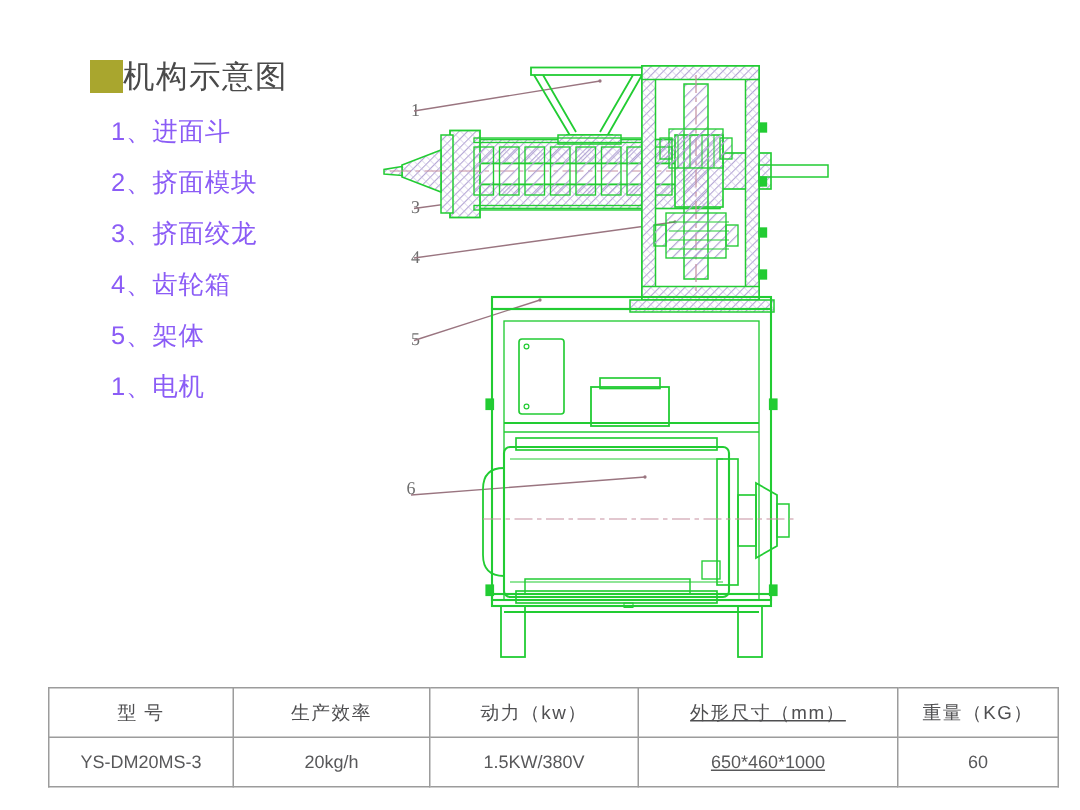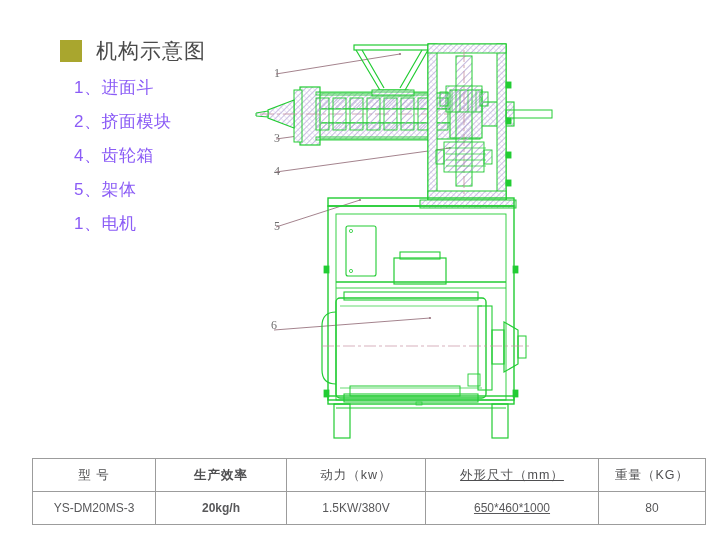--- a/index.html
+++ b/index.html
@@ -5,21 +5,21 @@
   html,body{margin:0;padding:0;}
   body{
     width:720px;height:540px;background:#ffffff;
     font-family:"Liberation Sans","DejaVu Sans",sans-serif;
     position:relative;overflow:hidden;
   }
   .page{position:absolute;inset:0;}
 
   
   #legend{position:absolute;left:60px;top:40px;width:220px;}
-  #legend-head{display:flex;gap:14px;margin-bottom:6px;}
+  #legend-head{display:flex;align-items:center;gap:0;margin-bottom:6px;}
   #legend-swatch{width:22px;height:22px;background:#a9a62e;flex:0 0 auto;}
   #legend-title{font-size:21px;color:#4a4a4a;letter-spacing:1px;line-height:1;}
   .legend-item{
     font-size:17px;color:#8b5cf6;line-height:1;
     padding:0 0 0 14px;margin-top:17px;letter-spacing:0.5px;
   }
 
   
   #drawing{position:absolute;left:250px;top:30px;width:460px;height:410px;}
   #drawing svg{display:block;}
@@ -35,34 +35,35 @@
     position:absolute;left:32px;top:458px;width:658px;
     border-collapse:collapse;table-layout:fixed;
   }
   #spec-table td{
     border:1px solid #9c9c9c;
     height:30px;text-align:center;vertical-align:middle;
     font-size:12px;color:#58585a;
     font-family:"Liberation Sans","DejaVu Sans",sans-serif;
   }
   #spec-table tr.head td{font-size:12.5px;color:#4f4f51;letter-spacing:1px;}
-  .c1{width:120px;}.c2{width:128px;font-weight:bold;}.c3{width:136px;margin-top:12px;}.c4{width:170px;text-decoration:underline;}.c5{width:104px;}
+  .c1{width:120px;}.c2{width:128px;}.c3{width:136px;margin-top:12px;}.c4{width:170px;text-decoration:underline;}.c5{width:104px;}
 </style>
 </head>
 <body>
 
 <div class="page">
 
   <div id="legend">
     <div id="legend-head">
       <div id="legend-swatch"></div>
       <div id="legend-title">机构示意图</div>
     </div>
     <div class="legend-item">1、进面斗</div>
     <div class="legend-item">2、挤面模块</div>
+    <div class="legend-item">3、挤面绞龙</div>
     <div class="legend-item">4、齿轮箱</div>
     <div class="legend-item">5、架体</div>
     <div class="legend-item">1、电机</div>
   </div>
 
   <div class="callout-num" style="left:274px;top:66px;">1</div>
   <div class="callout-num" style="left:274px;top:104px;">2</div>
   <div class="callout-num" style="left:274px;top:131px;">3</div>
   <div class="callout-num" style="left:274px;top:164px;">4</div>
   <div class="callout-num" style="left:274px;top:219px;">5</div>
@@ -251,18 +252,18 @@
       <td class="c2">生产效率</td>
       <td class="c3">动力（kw）</td>
       <td class="c4">外形尺寸（mm）</td>
       <td class="c5">重量（KG）</td>
     </tr>
     <tr>
       <td class="c1">YS-DM20MS-3</td>
       <td class="c2">20kg/h</td>
       <td class="c3">1.5KW/380V</td>
       <td class="c4">650*460*1000</td>
-      <td class="c5">80</td>
+      <td class="c5">60</td>
     </tr>
   </tbody>
     </table>
 
 </div>
 
 </body></html>

